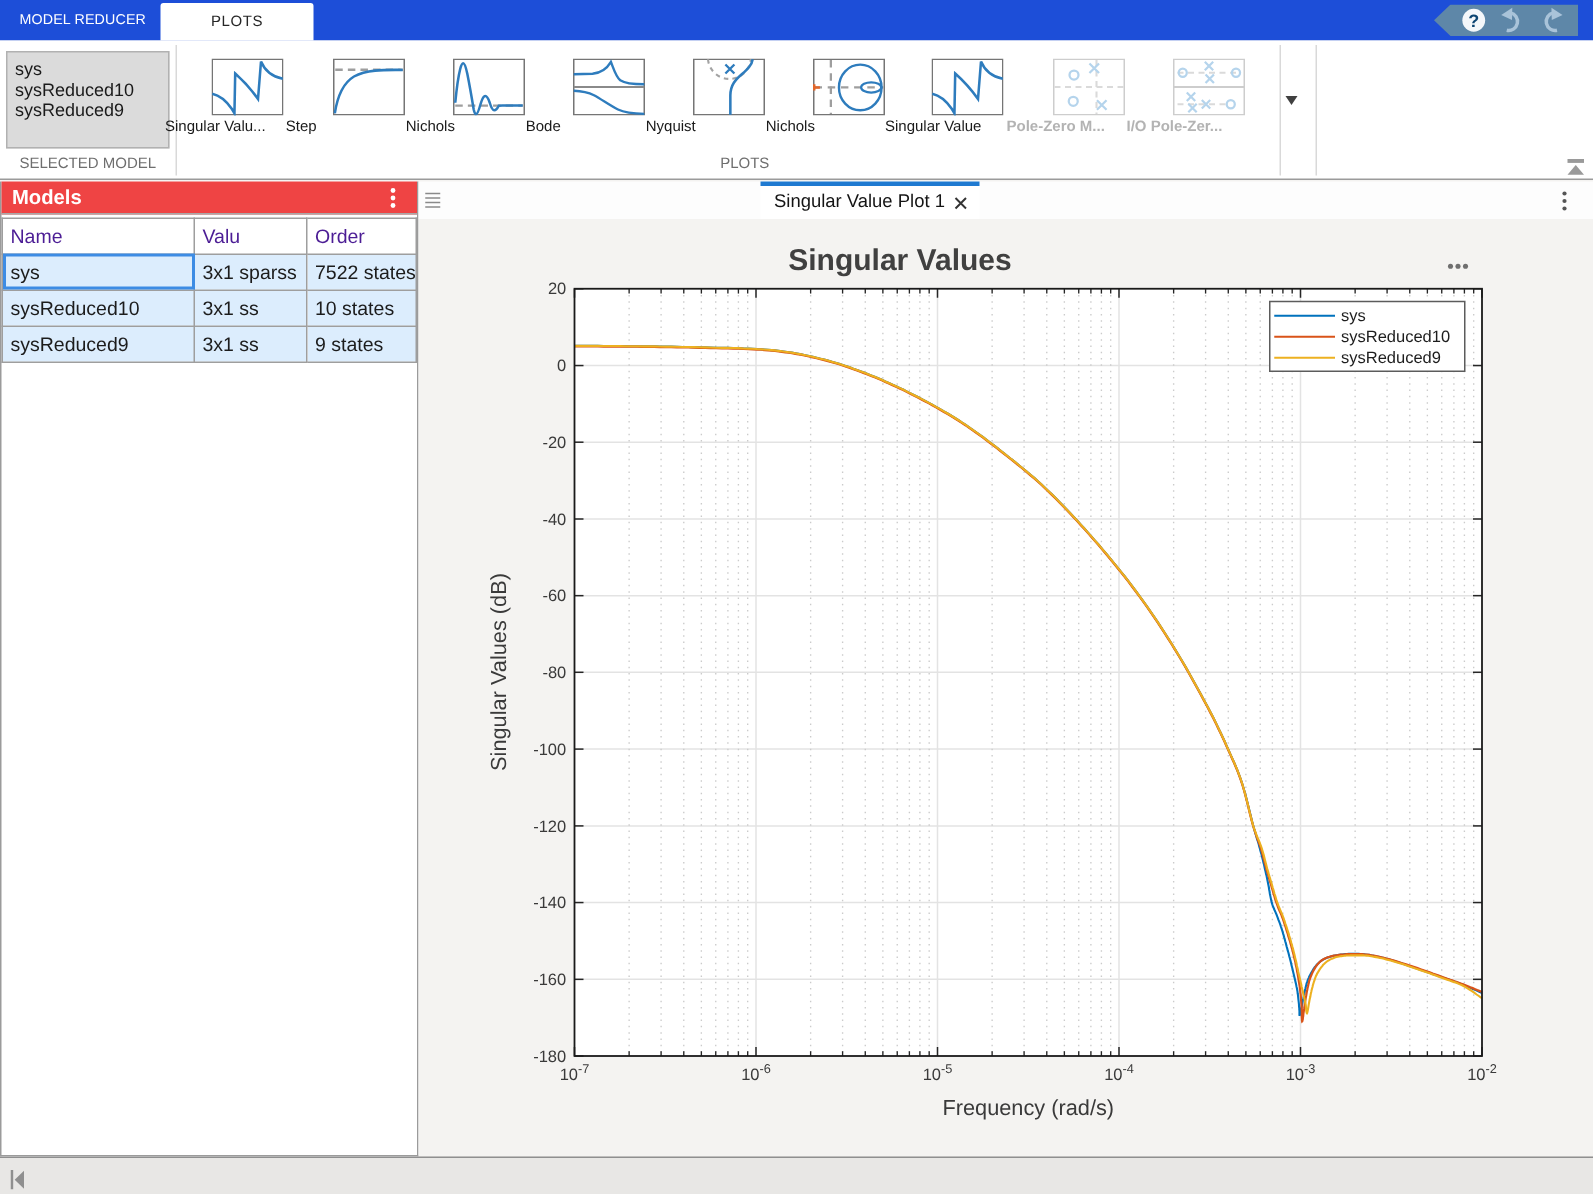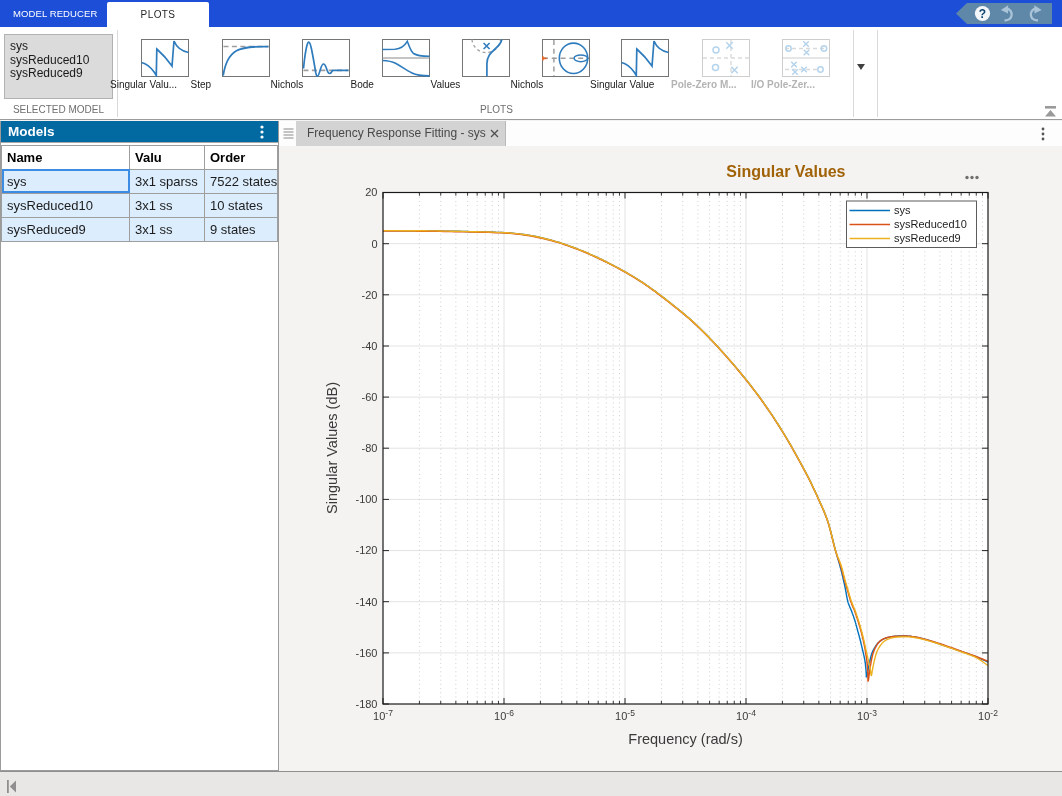--- a/index.html
+++ b/index.html
@@ -17,38 +17,38 @@
 .vsep { position:absolute; top:3px; height:87px; width:1px; background:#d9d9d9; }
 .gicon { position:absolute; top:12px; width:48px; height:38px; }
 .gicon svg { display:block; }
 .glabel { position:absolute; top:52px; width:110px; text-align:left; font-size:10px; color:#1a1a1a; }
 .glabel.dis { color:#b3b3b3;font-weight:bold; }
 #galdrop { position:absolute; left:857px; top:37px; width:0; height:0; border-left:4.5px solid transparent; border-right:4.5px solid transparent; border-top:6px solid #404040; }
 #collapse { position:absolute; left:1044px; top:79px; }
 
 
 #panel { position:absolute; left:0; top:120.5px; width:279px; height:650px; background:#fff; border:1px solid #9b9b9b; border-top:none; }
-#panelhdr { position:absolute; left:0; top:0; width:277px; height:22px; background:#0369a1; border-bottom:1px solid #a8a8a8; }
+#panelhdr { position:absolute; left:0; top:0; width:277px; height:22px; background:#ef4444; border-bottom:1px solid #a8a8a8; }
 #panelhdr .t { position:absolute; left:7px; top:0; line-height:22px; color:#fff; font-weight:bold; font-size:13.5px; }
 #models-table { position:absolute; left:0; top:24px; width:277px; border-collapse:collapse; table-layout:fixed; font-size:13px; color:#1c1c1c; }
 #models-table td, #models-table th { border:1px solid #9e9e9e; height:24px; padding:0 0 0 5px; text-align:left; font-weight:normal; overflow:hidden; white-space:nowrap; }
-#models-table th { font-weight:bold; color:#000000; background:#fff; }
+#models-table th { font-weight:normal; color:#4c1d95; background:#fff; }
 #models-table td { background:#dcedfd; }
 #models-table td.sel { outline:2px solid #3d8ce4; outline-offset:-2px; }
 
 
 #strip { position:absolute; left:279px; top:120.5px; width:17px; height:25px; background:#fdfdfd; }
 #tabbar { position:absolute; left:296px; top:120.5px; width:766px; height:25px; background:#fdfdfd; }
 #dtab1 { position:absolute; left:0; top:0; width:210px; height:25px; background:#d3d3d3; border-right:1px solid #b9b9b9; color:#494949; font-size:12px; line-height:24px; padding-left:11px; }
 #dtab2 { position:absolute; left:211px; top:0; width:146px; height:25px; background:#fff; border-top:3px solid #1f7ad1; color:#141414; font-size:12.3px; line-height:21px; padding-left:9px; }
 
 
 #figure { position:absolute; left:279px; top:145.5px; width:783px; height:625px; background:#f4f3f1; }
 .fig { position:absolute; left:0; top:-0.5px; }
-#ptitle { position:absolute; left:246.5px; top:17.5px; width:320px; text-align:right; font-size:16px; font-weight:bold; color:#a16207; }
+#ptitle { position:absolute; left:246.5px; top:17.5px; width:320px; text-align:left; font-size:20px; font-weight:bold; color:#404040; }
 
 
 #bbar { position:absolute; left:0; top:770.5px; width:1062px; height:25.5px; background:#e8e7e5; border-top:1px solid #8f8f8f; }
 </style></head>
 <body>
 <div id="app">
 
 <div id="hdr">
   <div id="tab-mr">MODEL REDUCER</div>
   <div id="tab-plots">PLOTS</div>
@@ -107,21 +107,21 @@
       </div>
       <div class="glabel" style="left:350.5px">Bode</div>
       <div class="gicon" style="left:461.5px">
         <svg width="48" height="38" viewBox="0 0 48 38">
           <rect x="0.5" y="0.5" width="47" height="37" fill="#fff" stroke="#757575"></rect>
           <path d="M10,0.5 A14.3,14.3 0 0 0 38.5,0.5" fill="none" stroke="#a3a3a3" stroke-width="1.4" stroke-dasharray="3 2.8"></path>
           <path d="M21.6,4 L27.6,10 M27.6,4 L21.6,10" stroke="#2e7cbd" stroke-width="1.6"></path>
           <path d="M24.9,37.5 L24.9,24.5 C25,17.5 28.5,14 32.5,10.5 C36.5,7 39.2,4.5 39.8,0.5" fill="none" stroke="#2e7cbd" stroke-width="1.7"></path>
         </svg>
       </div>
-      <div class="glabel" style="left:430.5px">Values</div>
+      <div class="glabel" style="left:430.5px">Nyquist</div>
       <div class="gicon" style="left:541.5px">
         <svg width="48" height="38" viewBox="0 0 48 38">
           <rect x="0.5" y="0.5" width="47" height="37" fill="#fff" stroke="#757575"></rect>
           <line x1="11.9" y1="1" x2="11.9" y2="37" stroke="#9e9e9e" stroke-width="1.5" stroke-dasharray="5 3.8"></line>
           <line x1="1" y1="19.3" x2="47" y2="19.3" stroke="#9e9e9e" stroke-width="1.5" stroke-dasharray="5 3.8"></line>
           <path d="M0.8,17.2 L0.8,21.4 M0.8,19.3 L4.6,19.3" stroke="#e2662a" stroke-width="1.7"></path>
           <ellipse cx="31.5" cy="19.3" rx="14.2" ry="15.2" fill="none" stroke="#2e7cbd" stroke-width="1.6"></ellipse>
           <ellipse cx="38.8" cy="19.3" rx="6.7" ry="3.4" fill="none" stroke="#2e7cbd" stroke-width="1.5"></ellipse>
         </svg>
       </div>
@@ -214,23 +214,23 @@
     <g stroke="#8a8a8a" stroke-width="1">
           <line x1="0.5" y1="1" x2="10.5" y2="1"></line>
           <line x1="0.5" y1="4" x2="10.5" y2="4"></line>
           <line x1="0.5" y1="7" x2="10.5" y2="7"></line>
           <line x1="0.5" y1="10" x2="10.5" y2="10"></line>
         </g>
   </svg>
 </div>
 
 <div id="tabbar">
-  <div id="dtab1">Frequency Response Fitting - sys
-    <svg width="9" height="9" viewBox="0 0 9 9" style="position:absolute;left:194px;top:8px">
-          <path d="M1,1 L8,8 M8,1 L1,8" stroke="#4f4f4f" stroke-width="1.3"></path>
+  <div id="dtab2">Singular Value Plot 1
+    <svg width="9" height="9" viewBox="0 0 9 9" style="position:absolute;left:129px;top:7px">
+          <path d="M1,1 L8,8 M8,1 L1,8" stroke="#333" stroke-width="1.3"></path>
         </svg>
   </div>
   <svg width="4" height="14" viewBox="0 0 4 14" style="position:absolute;left:745px;top:6px">
         <circle cx="2" cy="2" r="1.4" fill="#555"></circle>
         <circle cx="2" cy="7" r="1.4" fill="#555"></circle>
         <circle cx="2" cy="12" r="1.4" fill="#555"></circle>
       </svg>
 </div>
 
 <div id="figure">

